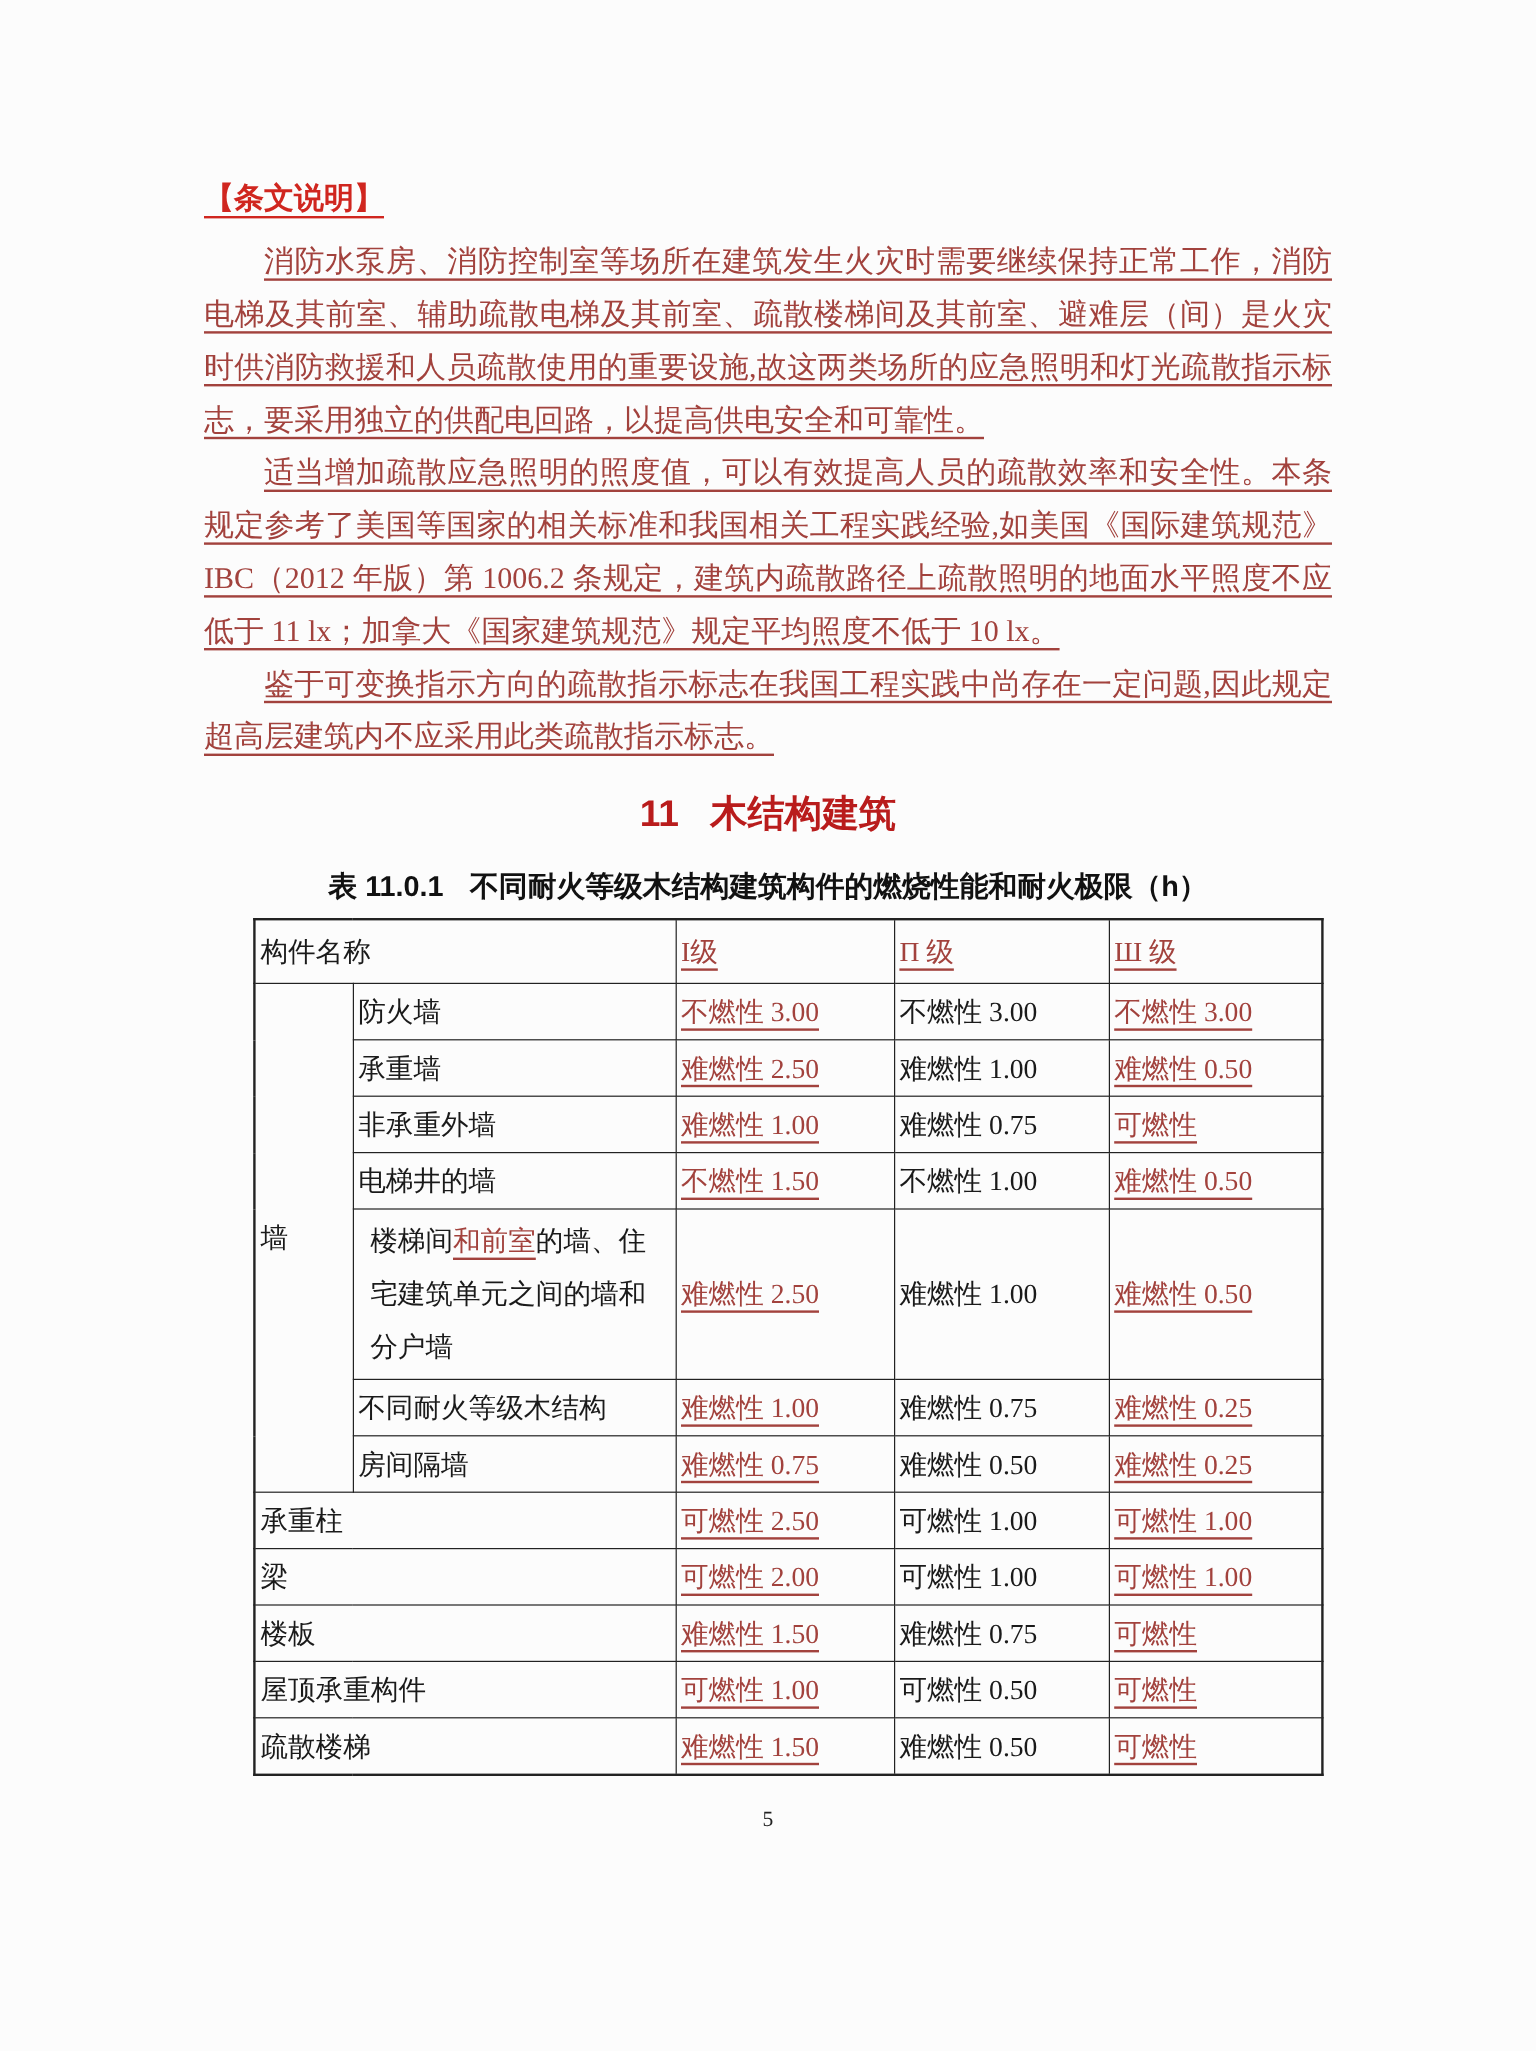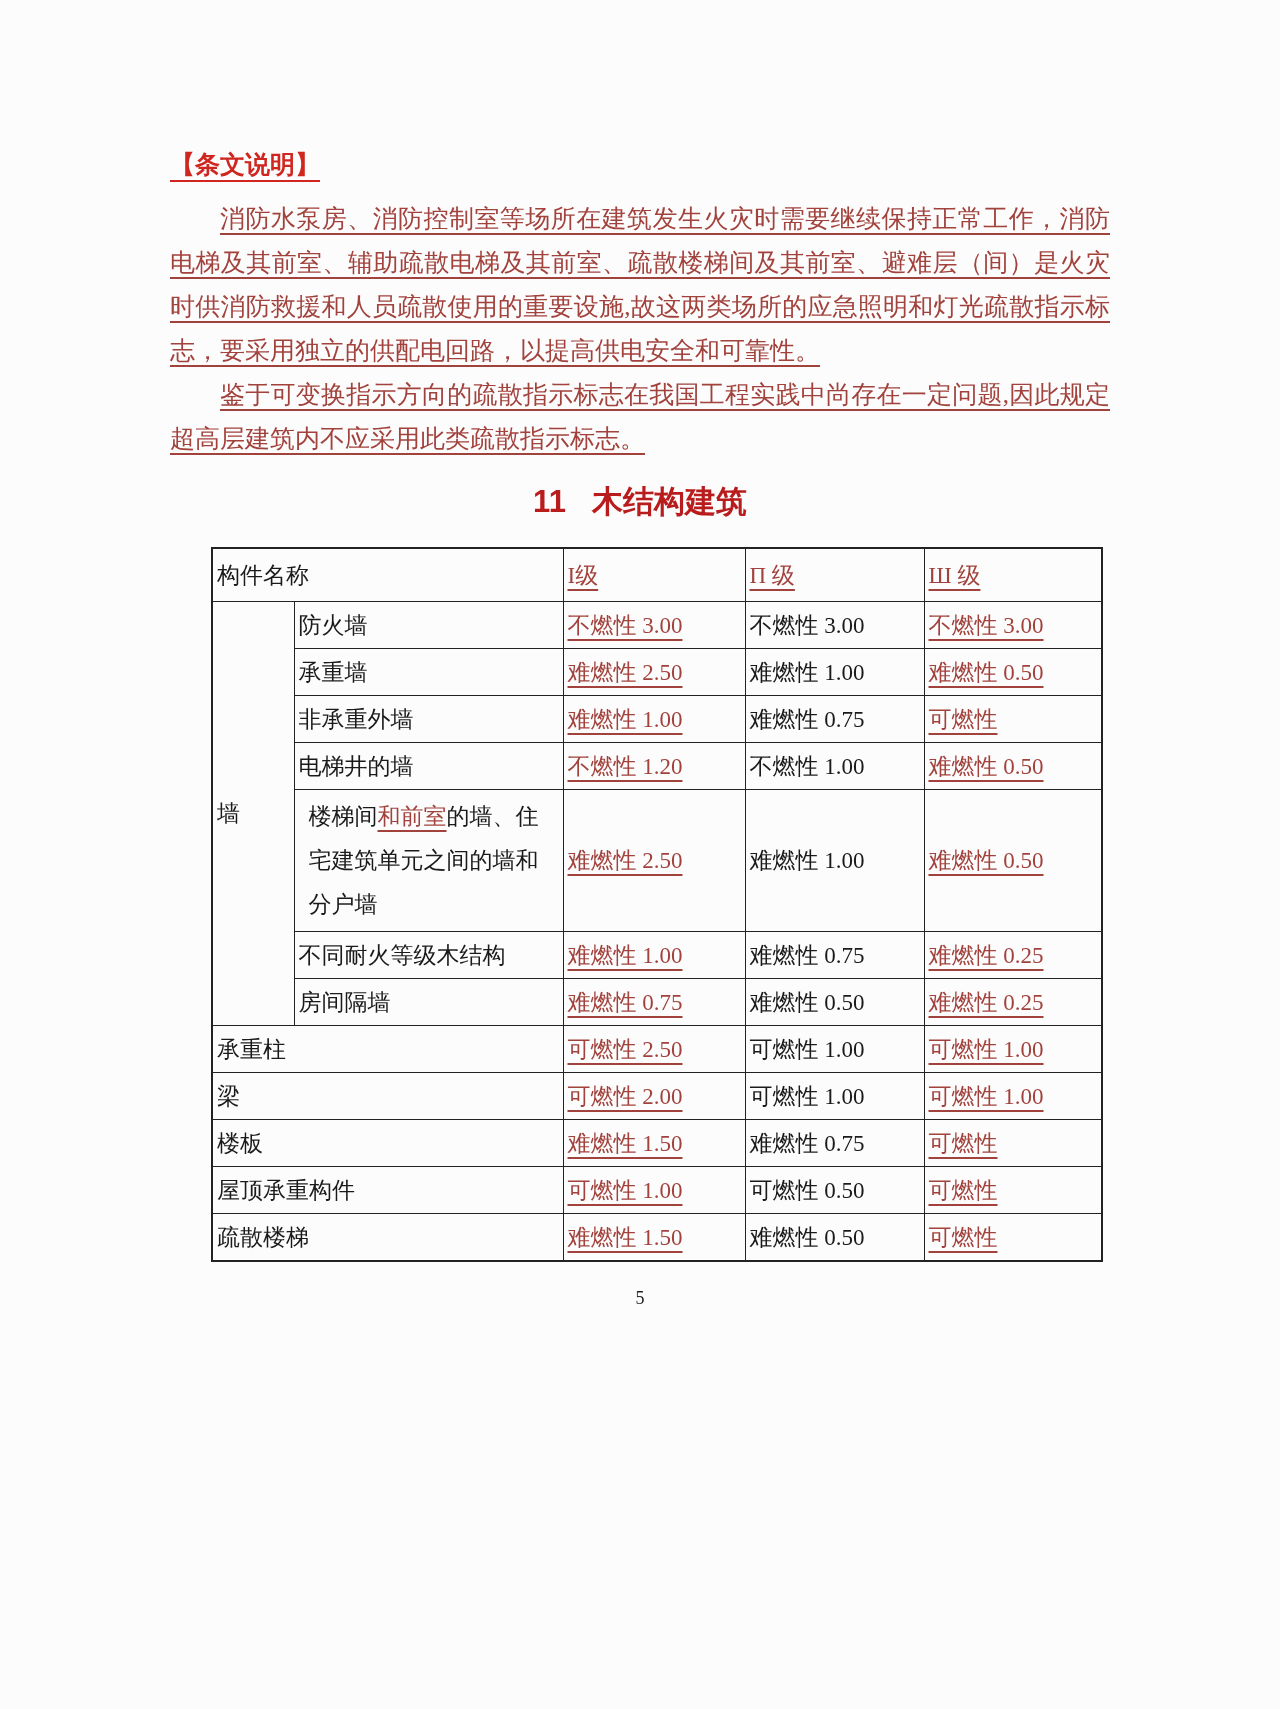--- a/index.html
+++ b/index.html
@@ -77,28 +77,32 @@
 </head>
 <body>
 
 <div class="page">
   <div class="content">
 
     <div class="clause-label">【条文说明】</div>
 
     <p class="para indent red-para">消防水泵房、消防控制室等场所在建筑发生火灾时需要继续保持正常工作，消防电梯及其前室、辅助疏散电梯及其前室、疏散楼梯间及其前室、避难层（间）是火灾时供消防救援和人员疏散使用的重要设施,故这两类场所的应急照明和灯光疏散指示标志，要采用独立的供配电回路，以提高供电安全和可靠性。</p>
 
+    <p class="para indent red-para">适当增加疏散应急照明的照度值，可以有效提高人员的疏散效率和安全性。本条规定参考了美国等国家的相关标准和我国相关工程实践经验,如美国《国际建筑规范》IBC（2012 年版）第 1006.2 条规定，建筑内疏散路径上疏散照明的地面水平照度不应低于 11 lx；加拿大《国家建筑规范》规定平均照度不低于 10 lx。</p>
 
     <p class="para indent red-para">鉴于可变换指示方向的疏散指示标志在我国工程实践中尚存在一定问题,因此规定超高层建筑内不应采用此类疏散指示标志。</p>
 
     <h1 class="chapter-heading">
       <span class="num">11</span><span>木结构建筑</span>
     </h1>
 
 
+    <div class="table-caption">
+      <span class="cap-no">表 11.0.1</span><span>不同耐火等级木结构建筑构件的燃烧性能和耐火极限（h）</span>
+    </div>
 
     <table class="fire-table">
       <colgroup>
         <col style="width:82px">
           <col style="width:269px">
         <col style="width:182px">
           <col style="width:179px">
           <col style="width:178px">
       </colgroup>
       <thead>
@@ -124,21 +128,21 @@
             <td class="value-cell"><span class="red-u">难燃性 0.50</span></td>
           </tr>
           <tr>
             <td class="name-cell"><span>非承重外墙</span></td>
             <td class="value-cell"><span class="red-u">难燃性 1.00</span></td>
             <td class="value-cell"><span class="black-val">难燃性 0.75</span></td>
             <td class="value-cell"><span class="red-u">可燃性</span></td>
           </tr>
           <tr>
             <td class="name-cell"><span>电梯井的墙</span></td>
-            <td class="value-cell"><span class="red-u">不燃性 1.20</span></td>
+            <td class="value-cell"><span class="red-u">不燃性 1.50</span></td>
             <td class="value-cell"><span class="black-val">不燃性 1.00</span></td>
             <td class="value-cell"><span class="red-u">难燃性 0.50</span></td>
           </tr>
           <tr>
             <td class="name-cell tall"><span>楼梯间</span><span class="red-u">和前室</span><span>的墙、住宅建筑单元之间的墙和分户墙</span></td>
             <td class="value-cell"><span class="red-u">难燃性 2.50</span></td>
             <td class="value-cell"><span class="black-val">难燃性 1.00</span></td>
             <td class="value-cell"><span class="red-u">难燃性 0.50</span></td>
           </tr>
           <tr>

